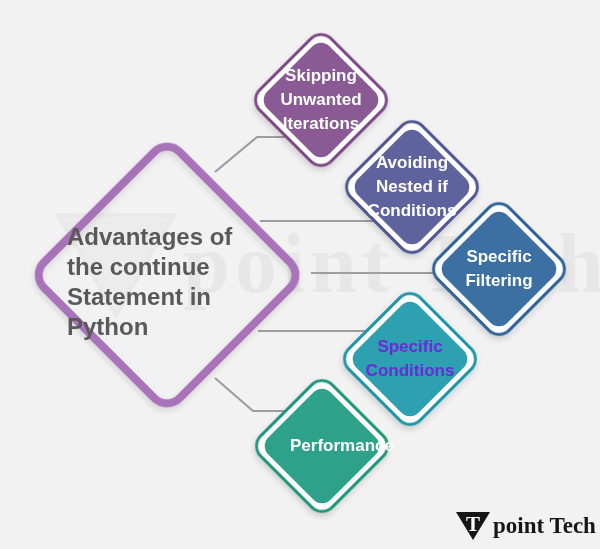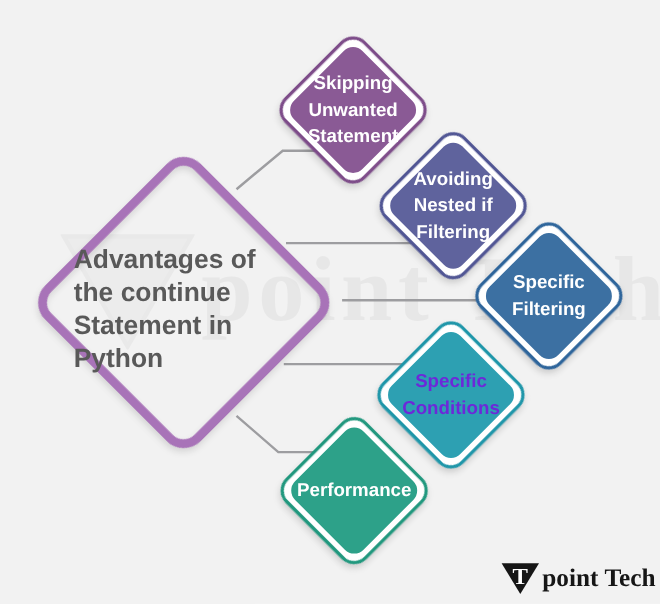--- a/index.html
+++ b/index.html
@@ -72,45 +72,45 @@
   </svg>
 
   <div class="node" style="left: 167px; top: 275px; --border: #a873b8; --text: #595959;">
     <div class="dm-border"></div>
     <div class="dm-label">Advantages of the continue Statement in Python</div>
   </div>
 
   <div class="node" style="left: 321px; top: 100px; --fill: #8a5a95; --border: #7d4c89;">
     <div class="d-outer" style="background: rgb(255, 255, 255);"></div>
     <div class="d-inner"></div>
-    <div class="d-label" style="color: rgb(255, 255, 255);">Skipping Unwanted Statement</div>
+    <div class="d-label" style="color: rgb(255, 255, 255);">Skipping Unwanted Iterations</div>
   </div>
 
   <div class="node" style="left: 412px; top: 187px; --fill: #5f639d; --border: #515694;">
     <div class="d-outer" style="background: rgb(255, 255, 255);"></div>
     <div class="d-inner"></div>
-    <div class="d-label" style="color: rgb(255, 255, 255);">Avoiding Nested if Filtering</div>
+    <div class="d-label" style="color: rgb(255, 255, 255);">Avoiding Nested if Conditions</div>
   </div>
 
   <div class="node" style="left: 499px; top: 269px; --fill: #3c70a2; --border: #2e659b;">
     <div class="d-outer" style="background: rgb(255, 255, 255);"></div>
     <div class="d-inner"></div>
     <div class="d-label" style="color: rgb(255, 255, 255);">Specific Filtering</div>
   </div>
 
   <div class="node" style="left: 410px; top: 359px; --fill: #2da0b2; --border: #1f96a9;">
     <div class="d-outer" style="background: rgb(255, 255, 255);"></div>
     <div class="d-inner"></div>
     <div class="d-label" style="color: #6d28d9;">Specific Conditions</div>
   </div>
 
   <div class="node" style="left: 322px; top: 446px; --fill: #2da189; --border: #21987e;">
     <div class="d-outer" style="background: rgb(255, 255, 255);"></div>
     <div class="d-inner"></div>
-    <div class="d-label" style="color: rgb(255, 255, 255);">Performance</div>
+    <div class="d-label" style="color: rgb(255, 255, 255); margin-left: 20px;">Performance</div>
   </div>
 
   <div class="logo">
     <svg width="36" height="30" viewBox="0 0 36 30">
       <polygon points="1,1 35,1 18,29" fill="#161616"></polygon>
       <text x="18" y="20" text-anchor="middle" font-family="Liberation Serif, serif" font-size="21" font-weight="bold" fill="#ffffff">T</text>
     </svg>
     <span class="logo-text">point Tech</span>
   </div>
 

